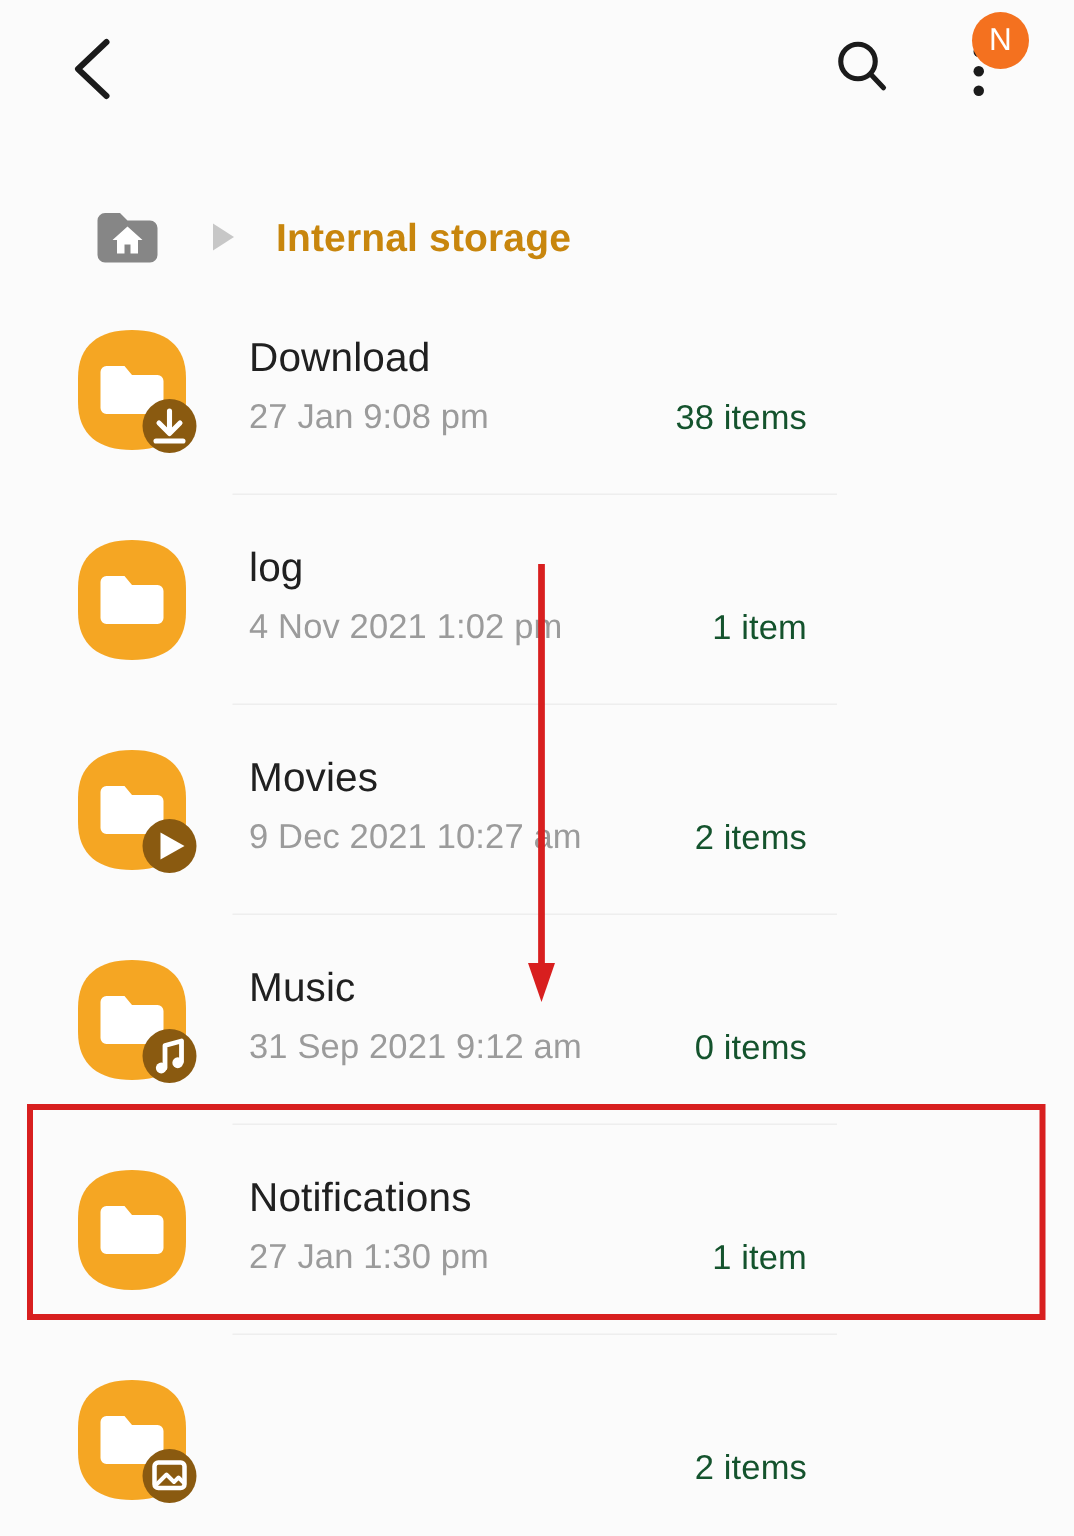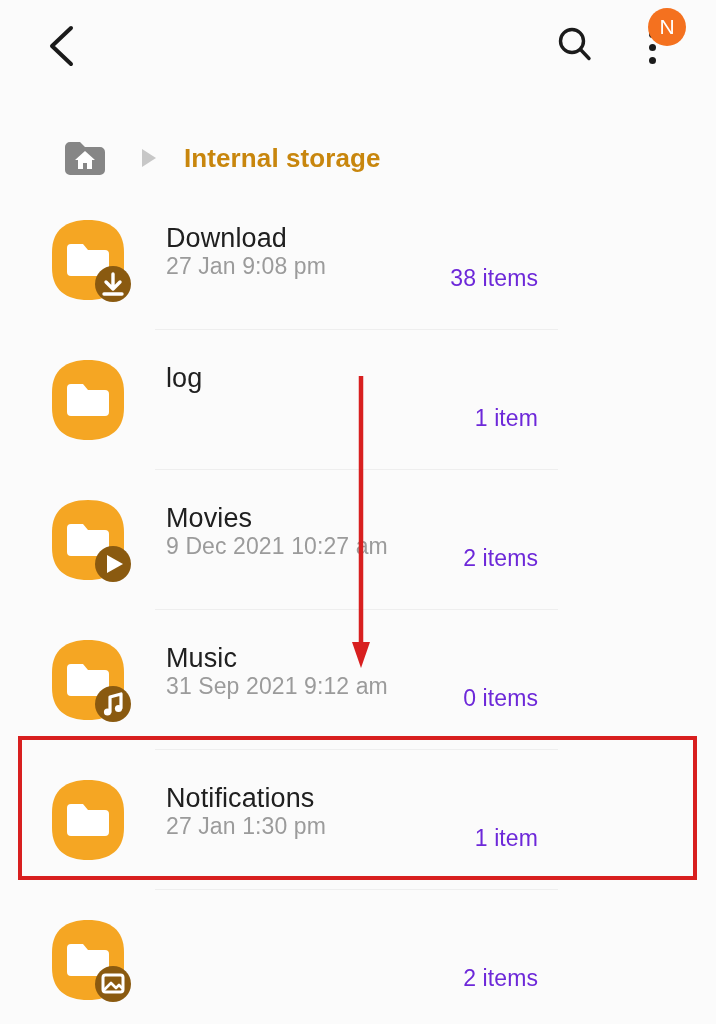--- a/index.html
+++ b/index.html
@@ -129,32 +129,32 @@
     left: 166px;
     top: 32px;
     font-size: 27px;
     color: #202020;
     letter-spacing: .1px;
     line-height: 32px;
   }
   .row-sub {
     position: absolute;
     left: 166px;
-    top: 62px;
+    top: 73px;
     font-size: 23px;
     color: #9b9b9b;
     line-height: 28px;
     letter-spacing: .1px;
   }
   .row-count {
     position: absolute;
     right: 46px;
     top: 74px;
     font-size: 23px;
-    color: #6d28d9;
+    color: #14532d;
     line-height: 28px;
     text-align: center;
     letter-spacing: .1px;
   }
 
   
   .anno-arrow {
     position: absolute;
     left: 344px;
     top: 374px;
@@ -246,20 +246,21 @@
     </div>
 
     <div class="row">
       <span class="ficon">
         <svg width="88" height="88" viewBox="0 0 88 88">
           <path d="M44 4 C66 4 80 14 80 36 L80 52 C80 74 66 84 44 84 C22 84 8 74 8 52 L8 36 C8 14 22 4 44 4 Z" fill="#f5a623"></path>
           <path d="M23 32 a4 4 0 0 1 4-4 h12 l5 6 h17 a4 4 0 0 1 4 4 v18 a4 4 0 0 1 -4 4 h-34 a4 4 0 0 1 -4 -4 Z" fill="#ffffff"></path>
         </svg>
       </span>
       <span class="row-title">log</span>
+      <span class="row-sub">4 Nov 2021 1:02 pm</span>
       <span class="row-count">1 item</span>
       <span class="divider"></span>
     </div>
 
     <div class="row">
       <span class="ficon">
         <svg width="88" height="88" viewBox="0 0 88 88">
           <path d="M44 4 C66 4 80 14 80 36 L80 52 C80 74 66 84 44 84 C22 84 8 74 8 52 L8 36 C8 14 22 4 44 4 Z" fill="#f5a623"></path>
           <path d="M23 32 a4 4 0 0 1 4-4 h12 l5 6 h17 a4 4 0 0 1 4 4 v18 a4 4 0 0 1 -4 4 h-34 a4 4 0 0 1 -4 -4 Z" fill="#ffffff"></path>
           <circle cx="69" cy="68" r="18" fill="#8a5a10"></circle>

